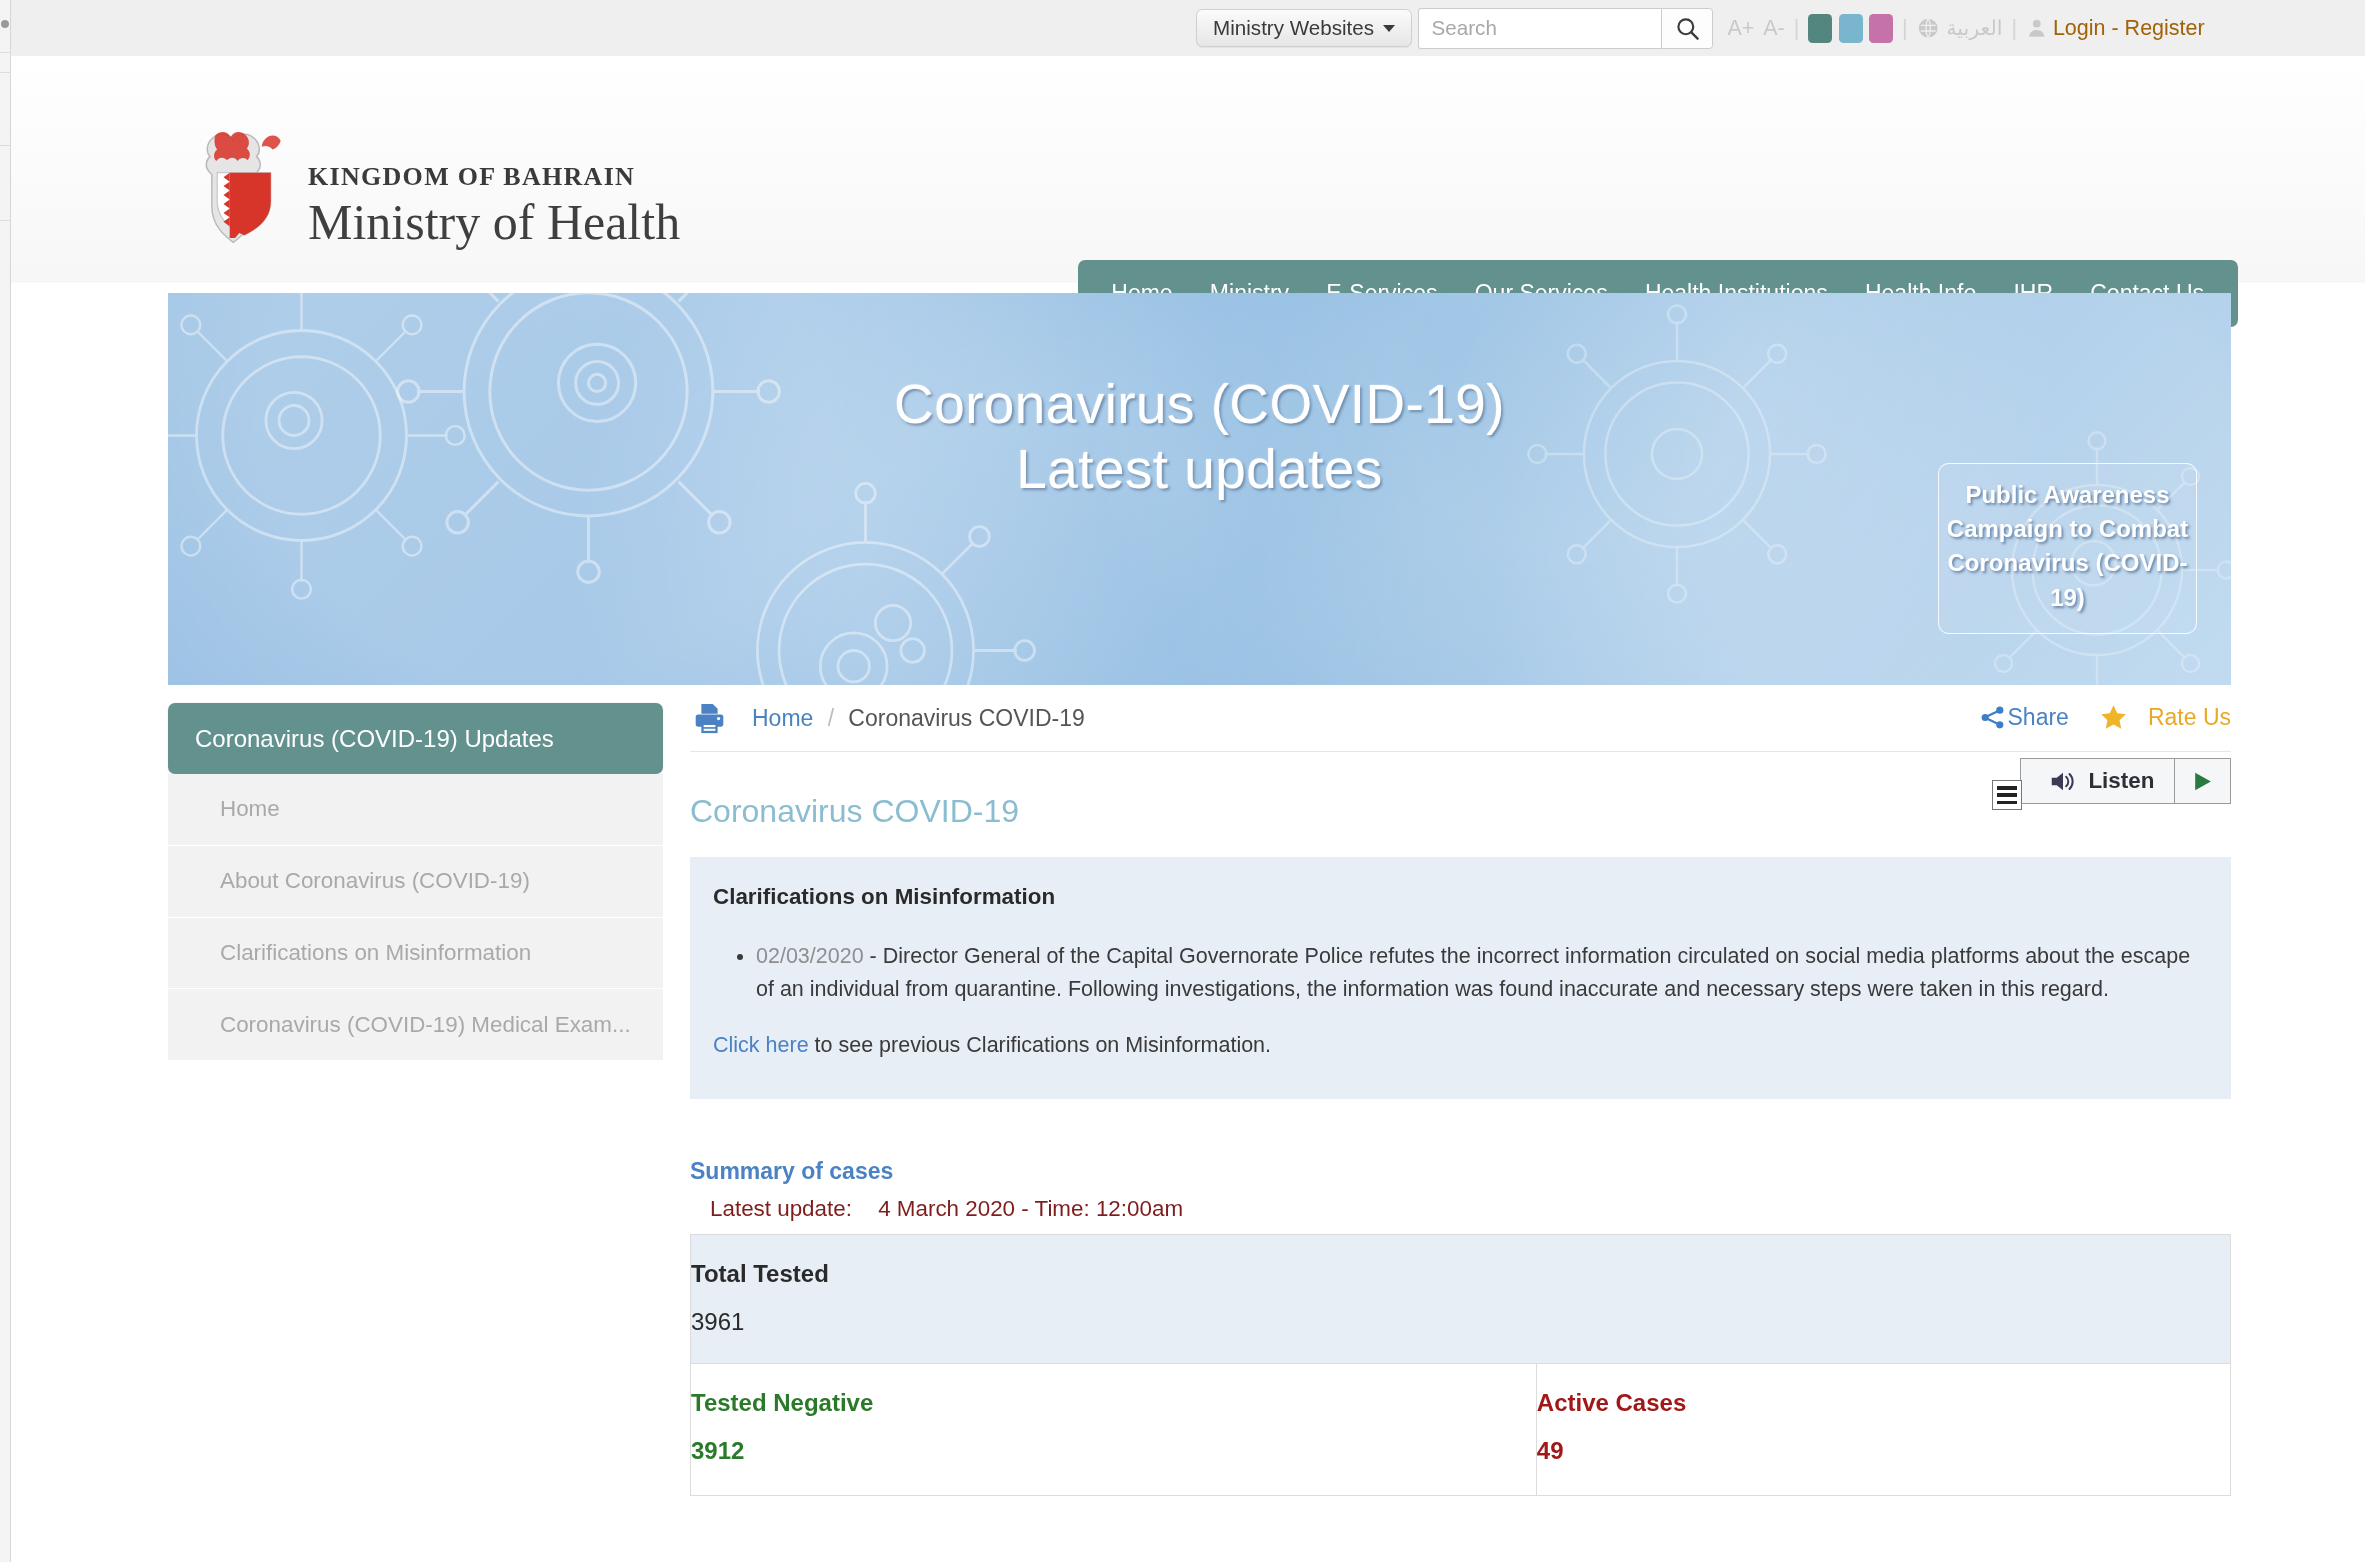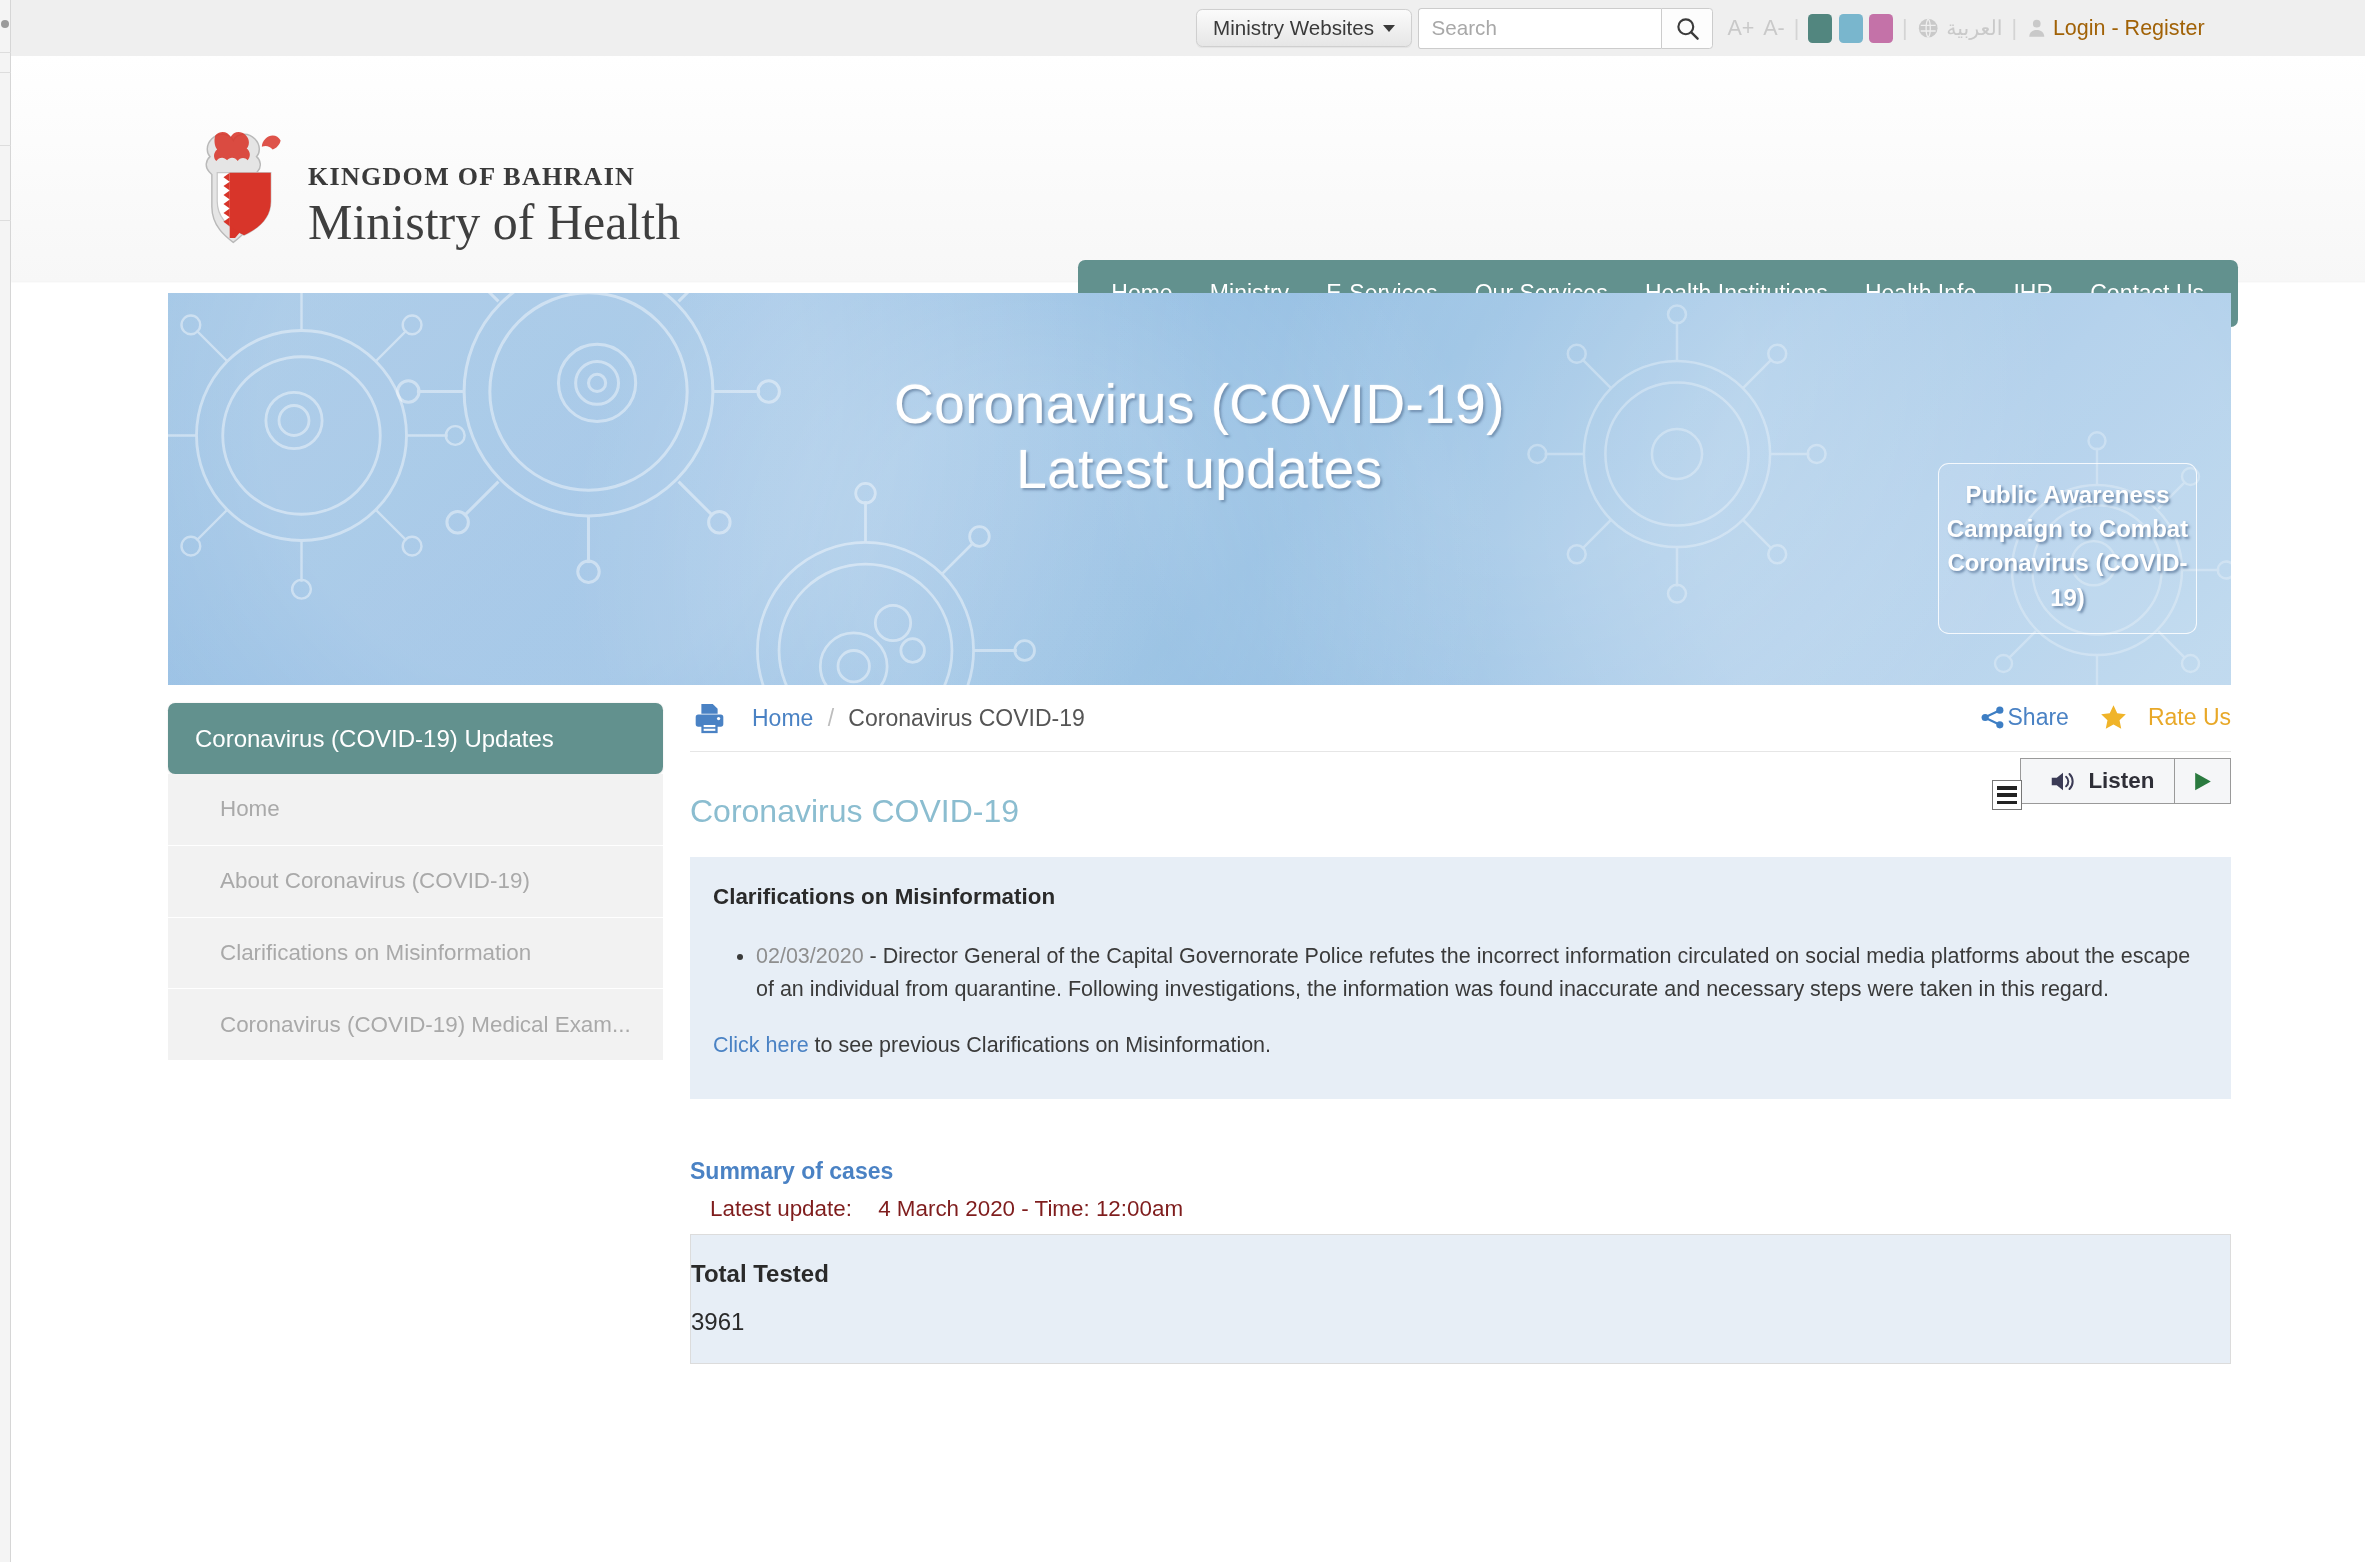--- a/index.html
+++ b/index.html
@@ -549,19 +549,29 @@
       </div>
 
       <table class="stats-table">
         <tbody>
             <tr>
           <td class="cell-total" colspan="2">
             <div class="lbl">Total Tested</div>
             <div class="val">3961</div>
           </td>
         </tr>
+        <tr>
+          <td class="cell-sub">
+            <div class="lbl green">Tested Negative</div>
+            <div class="val green">3912</div>
+          </td>
+          <td class="cell-sub">
+            <div class="lbl red">Active Cases</div>
+            <div class="val red">49</div>
+          </td>
+        </tr>
       </tbody>
         </table>
 
     </div>
   </div>
 </div>
 
 
 </body></html>

